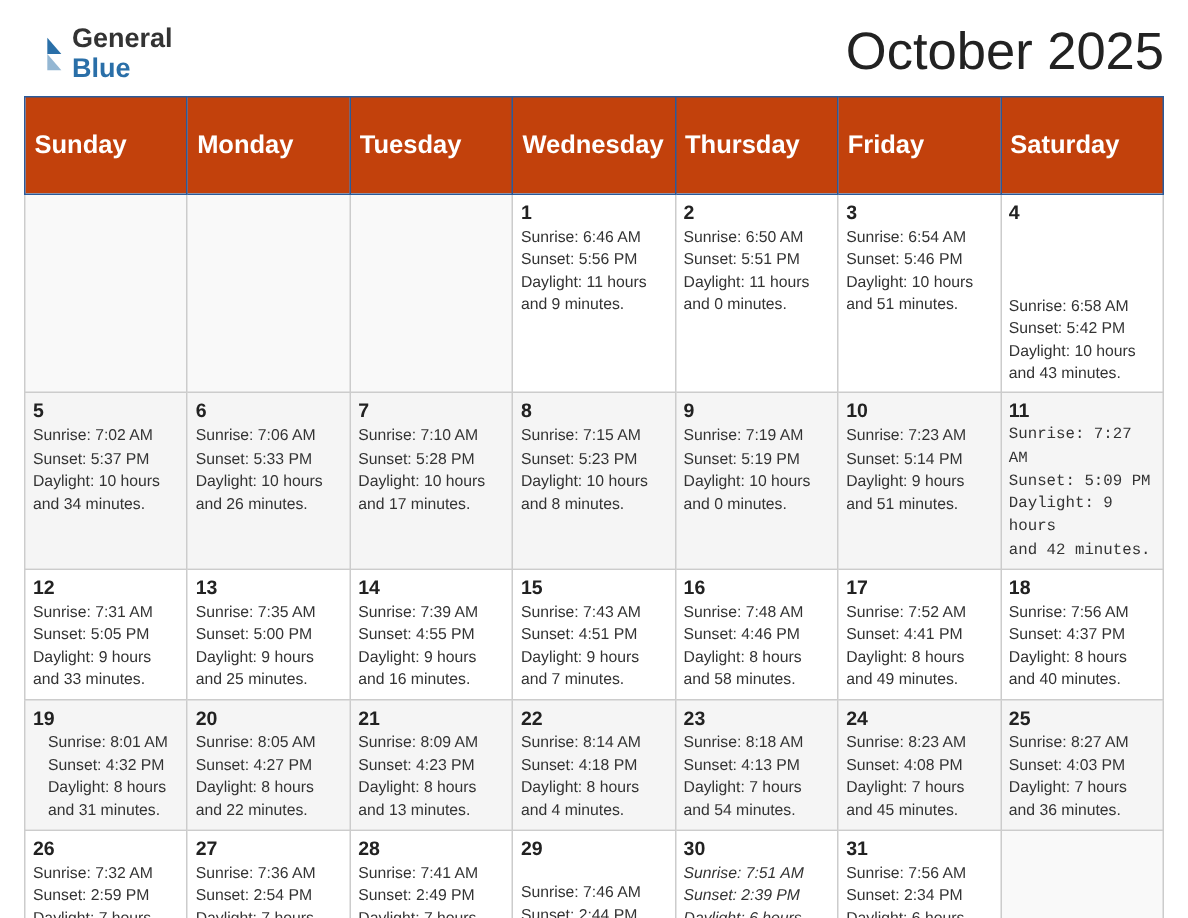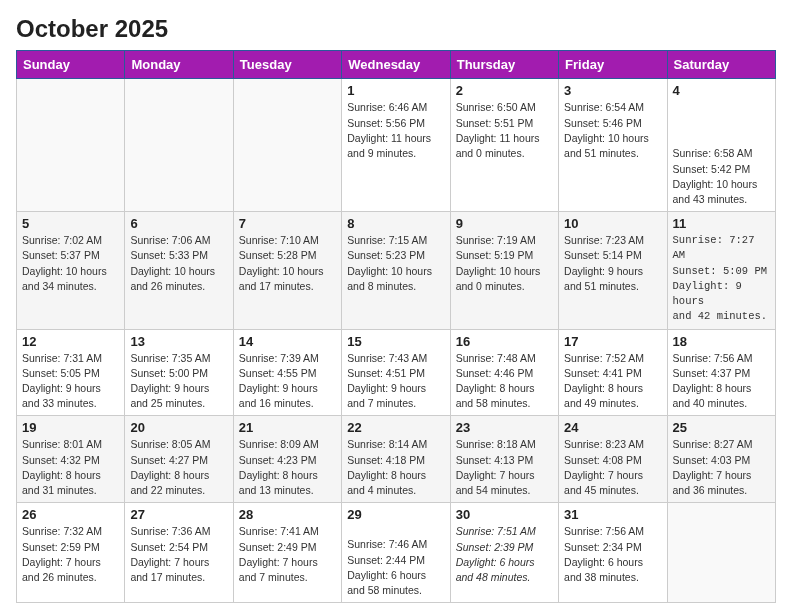--- a/index.html
+++ b/index.html
@@ -29,40 +29,40 @@
     .logo-general { color: #333; }
     .logo-blue { color: #2a6fa8; }
     .logo-icon {
       width: 28px;
       height: 28px;
     }
     .title-block {
       text-align: right;
     }
     .month-title {
-      font-size: 24px;
-      font-weight: bold;
+      font-size: 35px;
+      font-weight: normal;
       color: #222;
       line-height: 1.1;
     }
     .subtitle {
       font-size: 15px;
       color: #444;
     }
     table {
       width: 100%;
       border-collapse: collapse;
       font-size: 11px;
     }
     thead tr th {
-      background: #a21caf;
+      background: #c2410c;
       color: #fff;
       text-align: left;
-      padding: 6px 6px;
-      font-size: 13px;
+      padding: 22px 6px;
+      font-size: 17px;
       font-weight: bold;
       border: 1px solid #2a5a9a;
     }
     tbody tr td {
       border: 1px solid #ccc;
       vertical-align: top;
       padding: 4px 5px;
       width: 108px;
       min-height: 80px;
       background: #fff;
@@ -83,20 +83,31 @@
       line-height: 1.45;
     }
     .empty-cell {
       background: #f9f9f9;
     }
   </style>
 </head>
 <body>
 
 <div class="header">
+  <div class="logo">
+    <svg class="logo-icon" viewBox="0 0 36 36">
+      <rect x="0" y="0" width="36" height="36" fill="#fff"></rect>
+      <polygon points="20,4 32,18 20,18" fill="#2a6fa8"></polygon>
+      <polygon points="20,18 32,32 20,32" fill="#2a6fa8" opacity="0.5"></polygon>
+    </svg>
+    <div class="logo-text">
+      <span class="logo-general">General</span><br>
+      <span class="logo-blue">Blue</span>
+    </div>
+  </div>
   <div class="title-block">
     <div class="month-title">October 2025</div>
   </div>
 </div>
 
 <table>
   <thead>
     <tr>
       <th>Sunday</th>
       <th>Monday</th>
@@ -239,21 +250,21 @@
           <span class="day-num">18</span>
           <div class="day-info" style="white-space: pre-line;">Sunrise: 7:56 AM
 Sunset: 4:37 PM
 Daylight: 8 hours
 and 40 minutes.</div>
         </td>
       </tr>
       <tr>
         <td>
           <span class="day-num">19</span>
-          <div class="day-info" style="white-space: pre-line;">Sunrise: 8:01 AM
+          <div class="day-info" style="white-space: pre-line; margin-left: 10px;">Sunrise: 8:01 AM
 Sunset: 4:32 PM
 Daylight: 8 hours
 and 31 minutes.</div>
         </td>
         <td>
           <span class="day-num">20</span>
           <div class="day-info" style="white-space: pre-line;">Sunrise: 8:05 AM
 Sunset: 4:27 PM
 Daylight: 8 hours
 and 22 minutes.</div>

